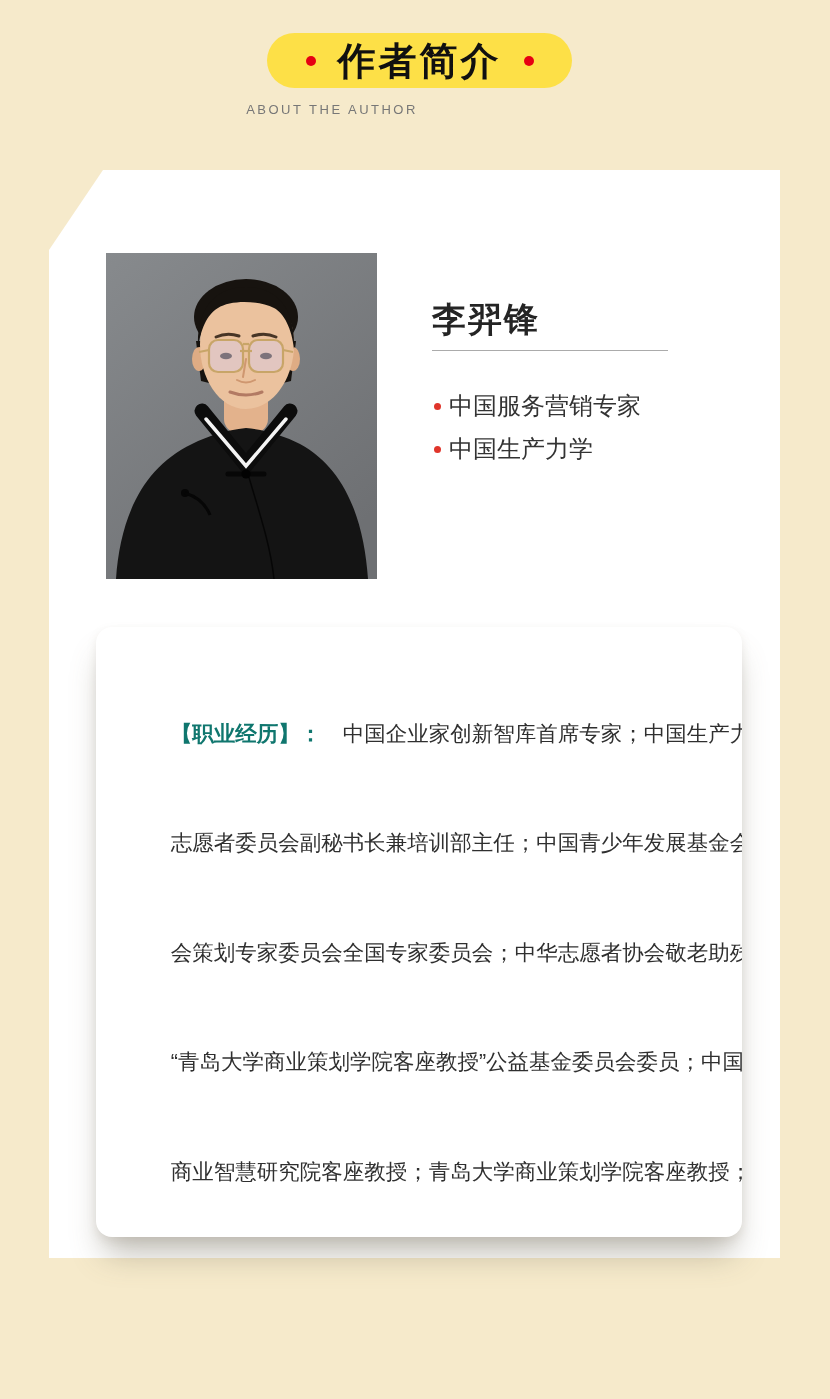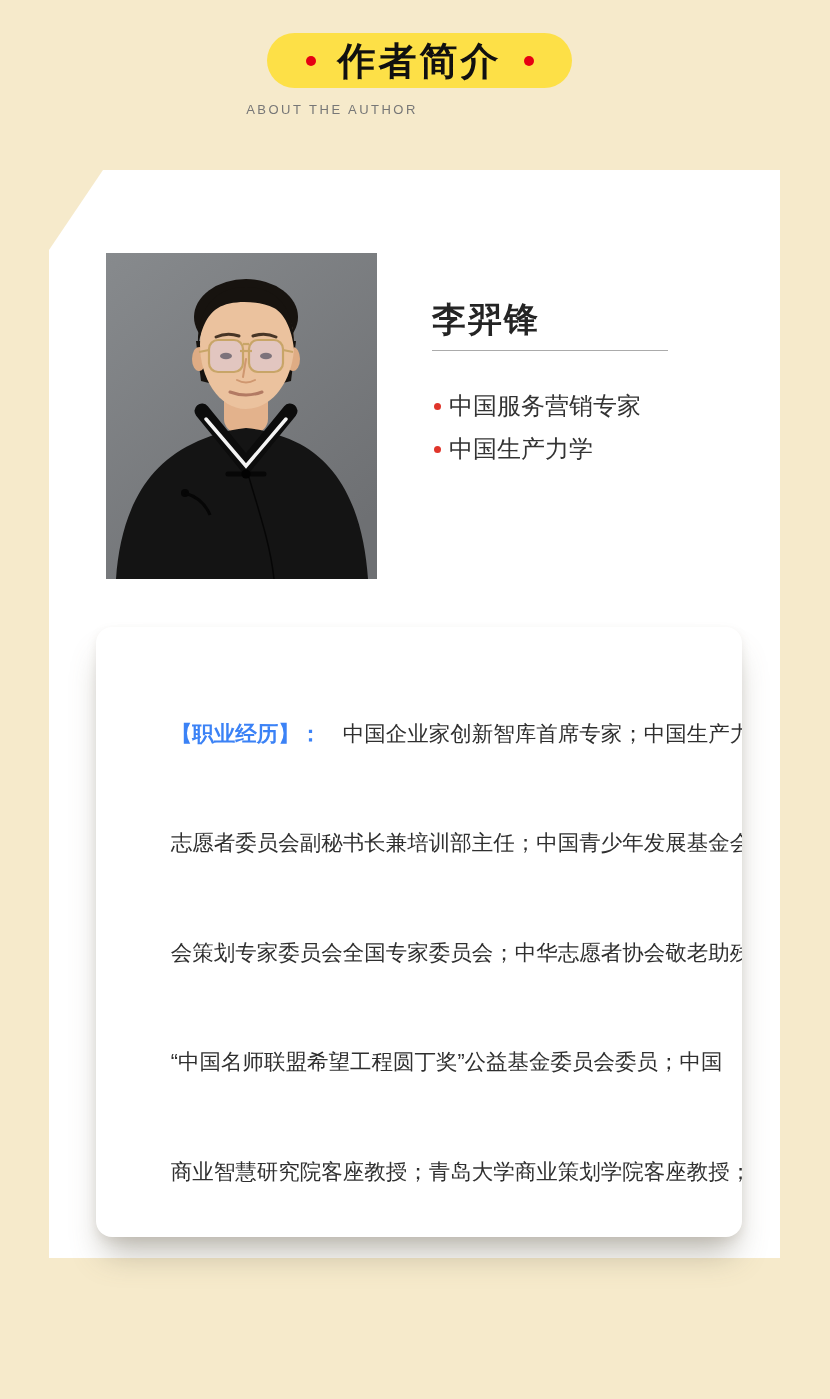--- a/index.html
+++ b/index.html
@@ -37,21 +37,21 @@
   .b-dot{width:7px;height:7px;border-radius:50%;background:var(--bullet-red,#e0352b);margin-right:8px;flex:0 0 auto;}
   .b-label{font-size:24px;color:#333;line-height:1;white-space:pre;}
   
   .bio-card{
     position:absolute;left:47px;top:457px;width:646px;height:610px;background:#fff;border-radius:16px;
     box-shadow:0 4px 10px rgba(140,130,110,0.15),0 24px 32px -8px rgba(118,110,94,0.45);
     overflow:hidden;
   }
   .bio-text{padding:52px 0 0 27px;width:620px;}
   .bio-line{font-size:21.5px;line-height:36.5px;color:#2f2f2f;white-space:pre;}
-  .bio-bold{font-weight:700;color:#3b82f6;}
+  .bio-bold{font-weight:700;color:#0f766e;}
 </style>
 </head>
 <body>
 
 <div class="header-pill">
   <span class="pill-dot"></span>
   <span class="pill-title">作者简介</span>
   <span class="pill-dot"></span>
 </div>
 <div class="header-subtitle">ABOUT THE AUTHOR</div>
@@ -131,21 +131,21 @@
         <div class="bio-line">
         <span class="bio-bold">【职业经历】：</span><span>　中国企业家创新智库首席专家；中国生产力学</span>
       </div>
         <div class="bio-line">
         <span class="bio-bold"></span><span>志愿者委员会副秘书长兼培训部主任；中国青少年发展基金会</span>
       </div>
         <div class="bio-line">
         <span class="bio-bold"></span><span>会策划专家委员会全国专家委员会；中华志愿者协会敬老助残</span>
       </div>
         <div class="bio-line">
-        <span class="bio-bold"></span><span>“中国名师联盟希望工程圆丁奖”公益基金委员会委员；中国</span>
+        <span class="bio-bold"></span><span>“青岛大学商业策划学院客座教授”公益基金委员会委员；中国</span>
       </div>
         <div class="bio-line">
         <span class="bio-bold"></span><span>商业智慧研究院客座教授；青岛大学商业策划学院客座教授；</span>
       </div>
         <div class="bio-line">
         <span class="bio-bold"></span>
       </div>
       </div>
   </div>
 

